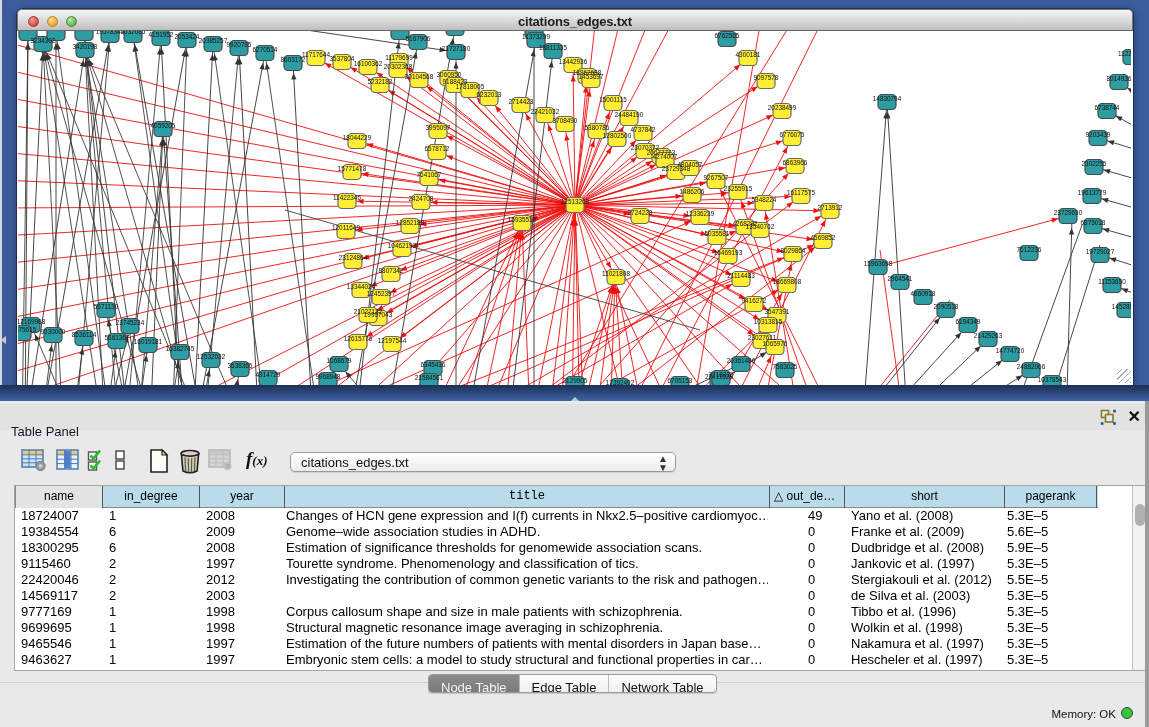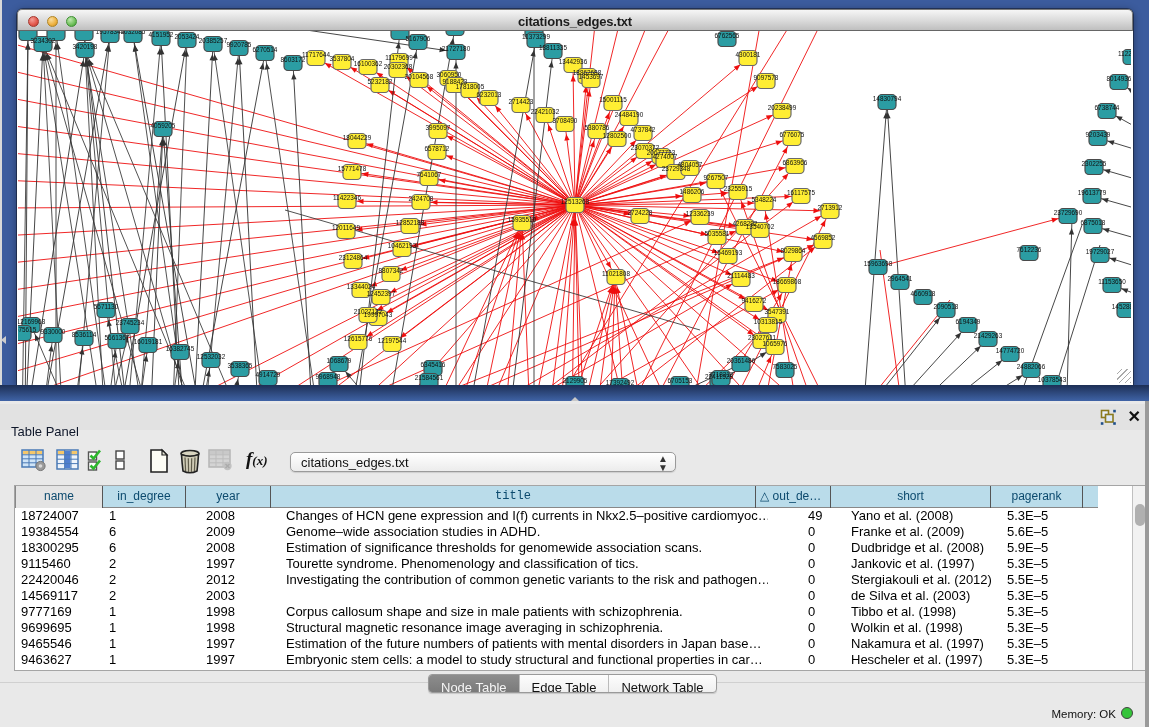--- a/index.html
+++ b/index.html
@@ -23,24 +23,24 @@
 .phead .t { position:absolute; left:11px; top:20px; font-size:13px; color:#0f172a; }
 .phead .icons { position:absolute; right:8px; top:3px; }
 .closex { display:inline-block; font-size:16px; font-weight:bold; color:#111; margin-left:10px; vertical-align:top; }
 .toolbar { position:absolute; left:0; top:44px; height:30px; }
 .toolbar .ic { position:absolute; top:3px; }
 .i1{left:21px;} .i2{left:56px;} .i3{left:87px;} .i4{left:114px;} .i5{left:148px;} .i6{left:178px;} .i7{left:208px;} .i8{left:246px; top:2px;}
 .combo { position:absolute; left:290px; top:51px; width:386px; height:20px; border:1px solid #9a9a9a; border-radius:5px; background:linear-gradient(#ffffff,#ececec); font-size:13px; color:#111; line-height:19px; padding-left:10px; box-shadow:0 1px 1px rgba(0,0,0,.12);}
 .combo .arr { position:absolute; right:7px; top:1px; font-size:10px; color:#333; line-height:9px; }
 
 .table { position:absolute; left:14px; top:84px; width:1133px; height:186px; background:#fff; border:1px solid #a5a5a5; }
-.thead { position:absolute; left:0; top:0; width:1083px; height:22px; background:#badcea; display:flex; font-size:12px; color:#0c4a6e; border-bottom:1px solid #888; }
+.thead { position:absolute; left:0; top:0; width:1083px; height:22px; background:#badcea; display:flex; font-size:12px; color:#000000; border-bottom:1px solid #888; }
 .thead span { display:block; border-right:1px solid #555; text-align:center; line-height:21px; height:22px; }
 .thead .h1 { width:88px; background:#e4e4e4; border-left:1px solid #888;}
-.thead .h2 { width:83px; }
+.thead .h2 { width:97px; }
 .thead .h3 { width:85px; }
 .thead .h4 { width:485px;font-family:Liberation Mono, monospace; }
 .thead .h5 { width:75px; text-align:left; padding-left:4px;}
 .thead .h6 { width:160px; }
 .thead .h7 { width:92px; }
 .trow { position:relative; height:16px; font-size:13px; color:#000; white-space:nowrap; }
 .trow span { position:absolute; top:0; line-height:16px; overflow:hidden; }
 .c1 { left:6px; width:85px; }
 .c2 { left:94px; width:90px; }
 .c3 { left:191px; width:80px; }
@@ -897,21 +897,21 @@
           <span class="c5">0</span>
           <span class="c6">de Silva et al. (2003)</span>
           <span class="c7">5.3E–5</span>
         </div>
 <div class="trow">
           <span class="c1">9777169</span>
           <span class="c2">1</span>
           <span class="c3">1998</span>
           <span class="c4">Corpus callosum shape and size in male patients with schizophrenia.</span>
           <span class="c5">0</span>
-          <span class="c6">Tibbo et al. (1998)</span>
+          <span class="c6">Tibbo et al. (1996)</span>
           <span class="c7">5.3E–5</span>
         </div>
 <div class="trow">
           <span class="c1">9699695</span>
           <span class="c2">1</span>
           <span class="c3">1998</span>
           <span class="c4">Structural magnetic resonance image averaging in schizophrenia.</span>
           <span class="c5">0</span>
           <span class="c6">Wolkin et al. (1998)</span>
           <span class="c7">5.3E–5</span>

